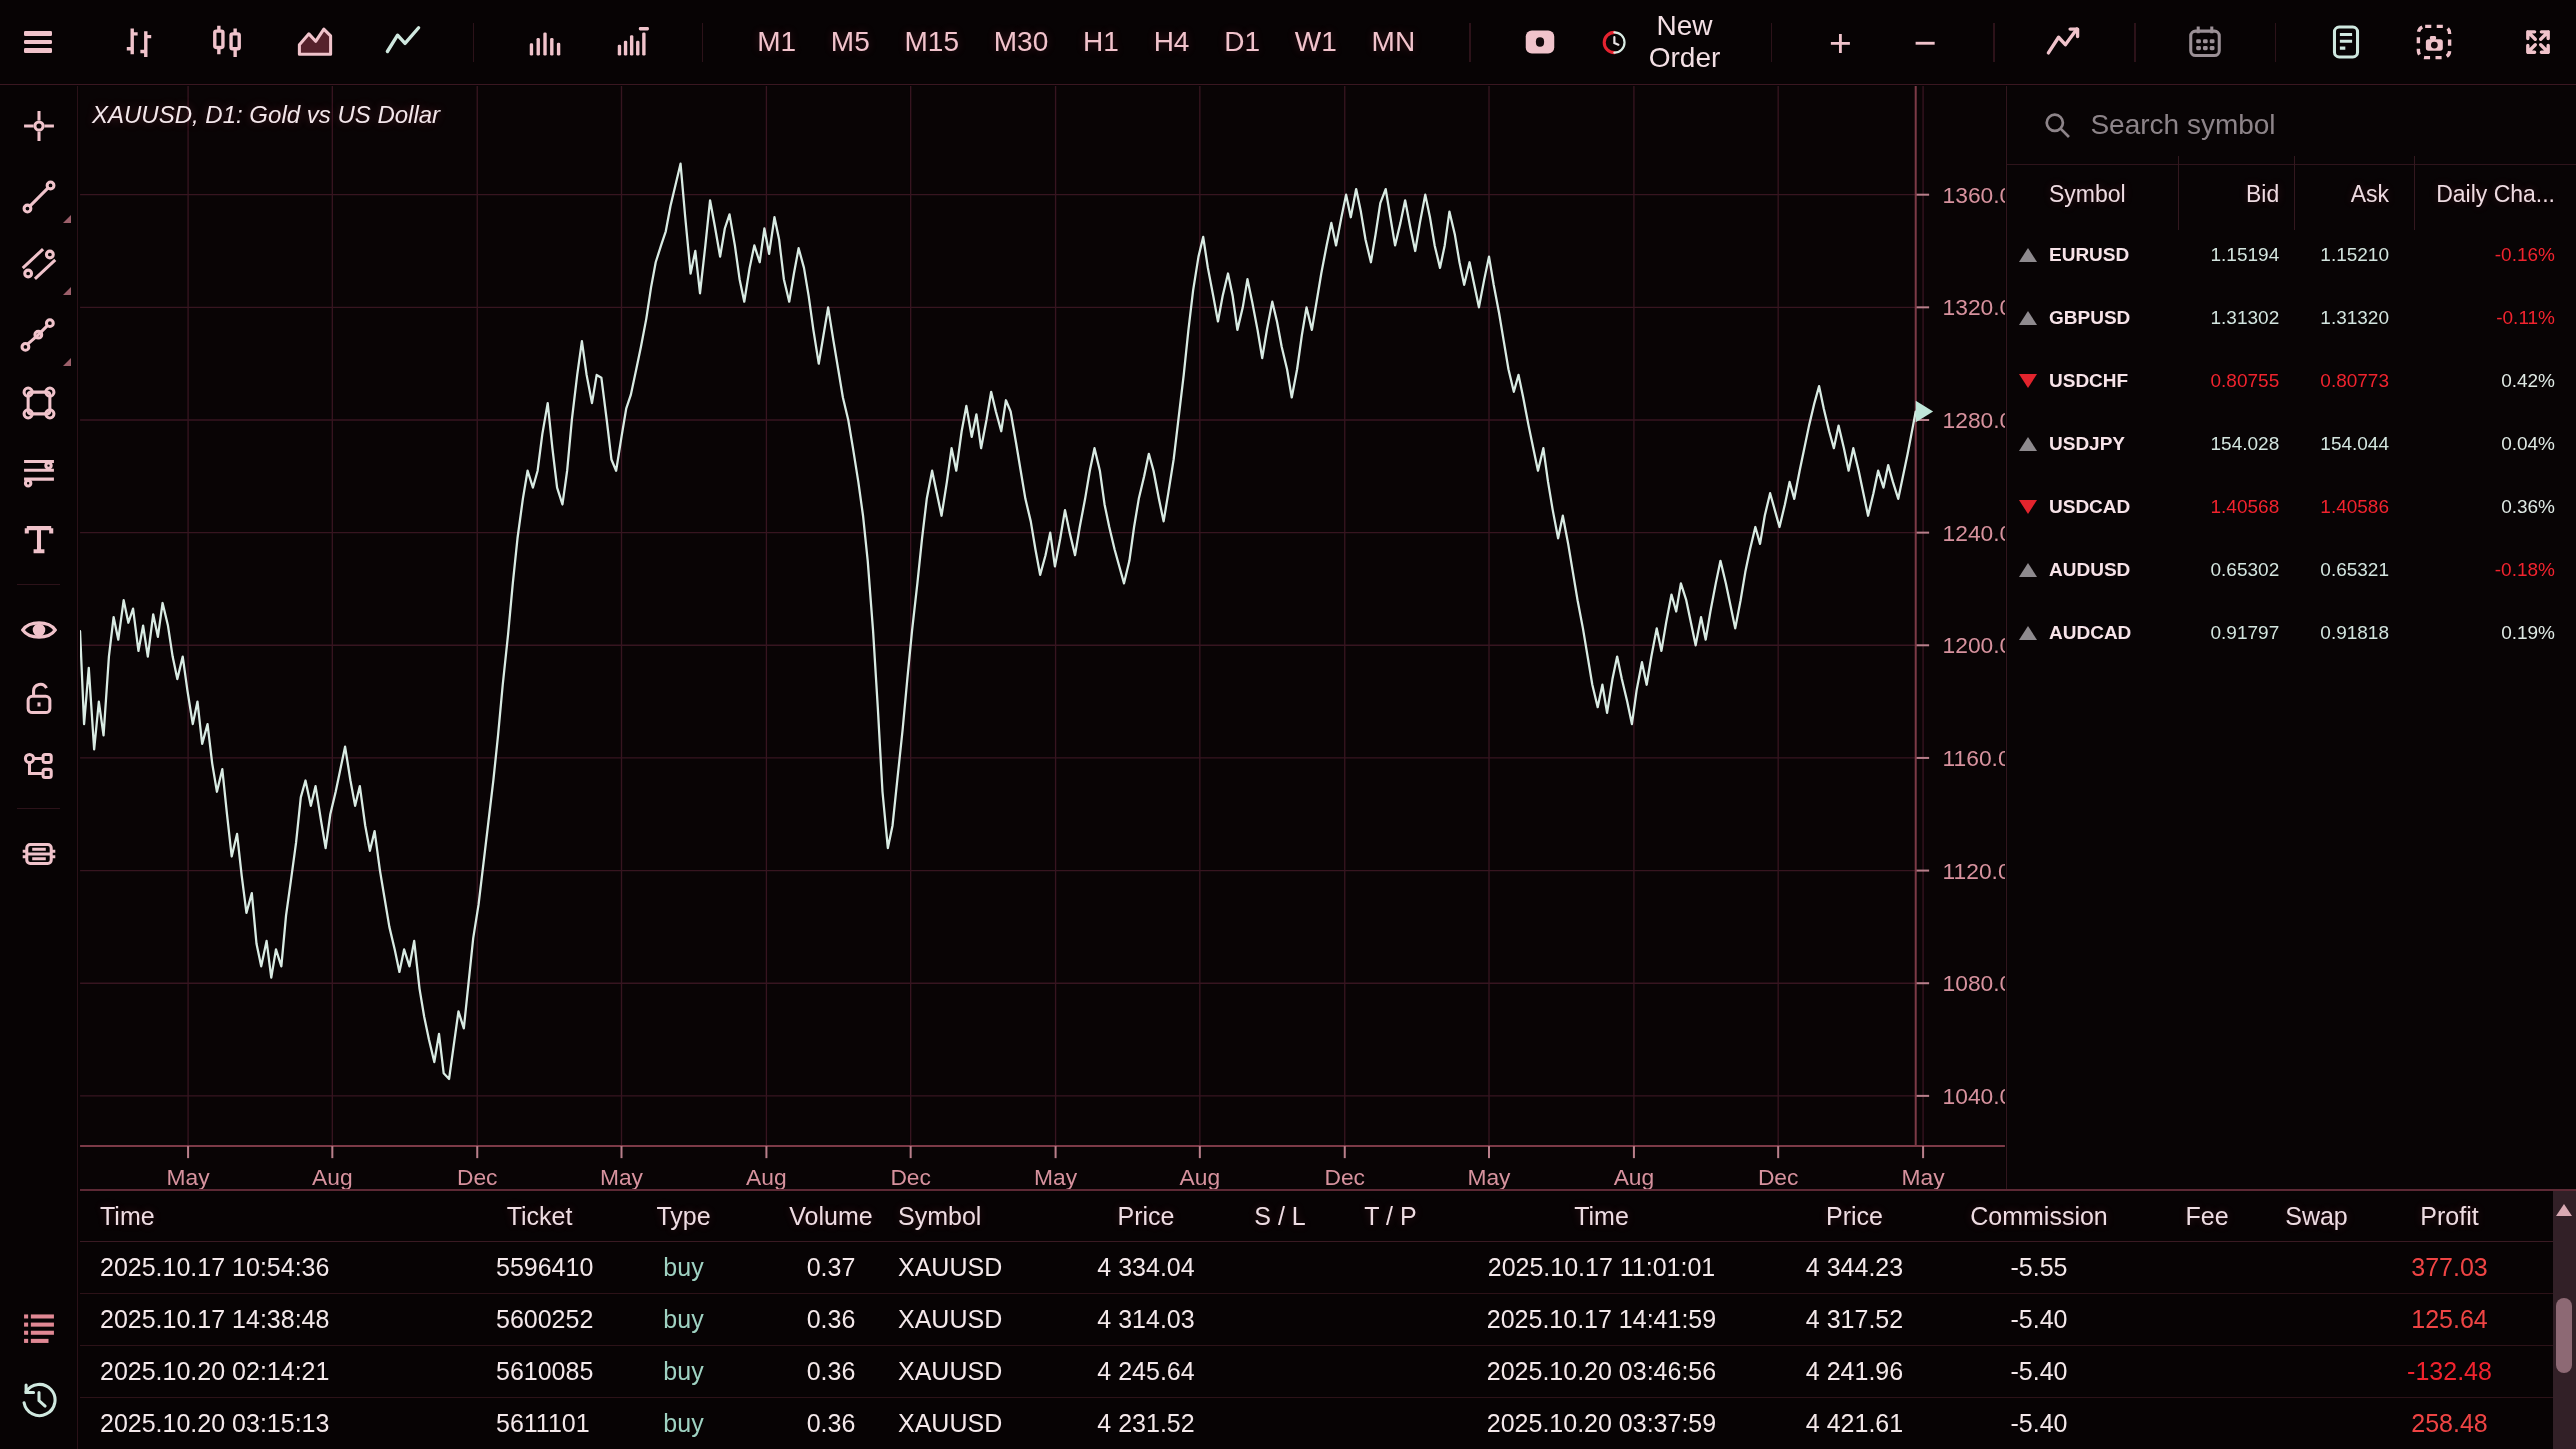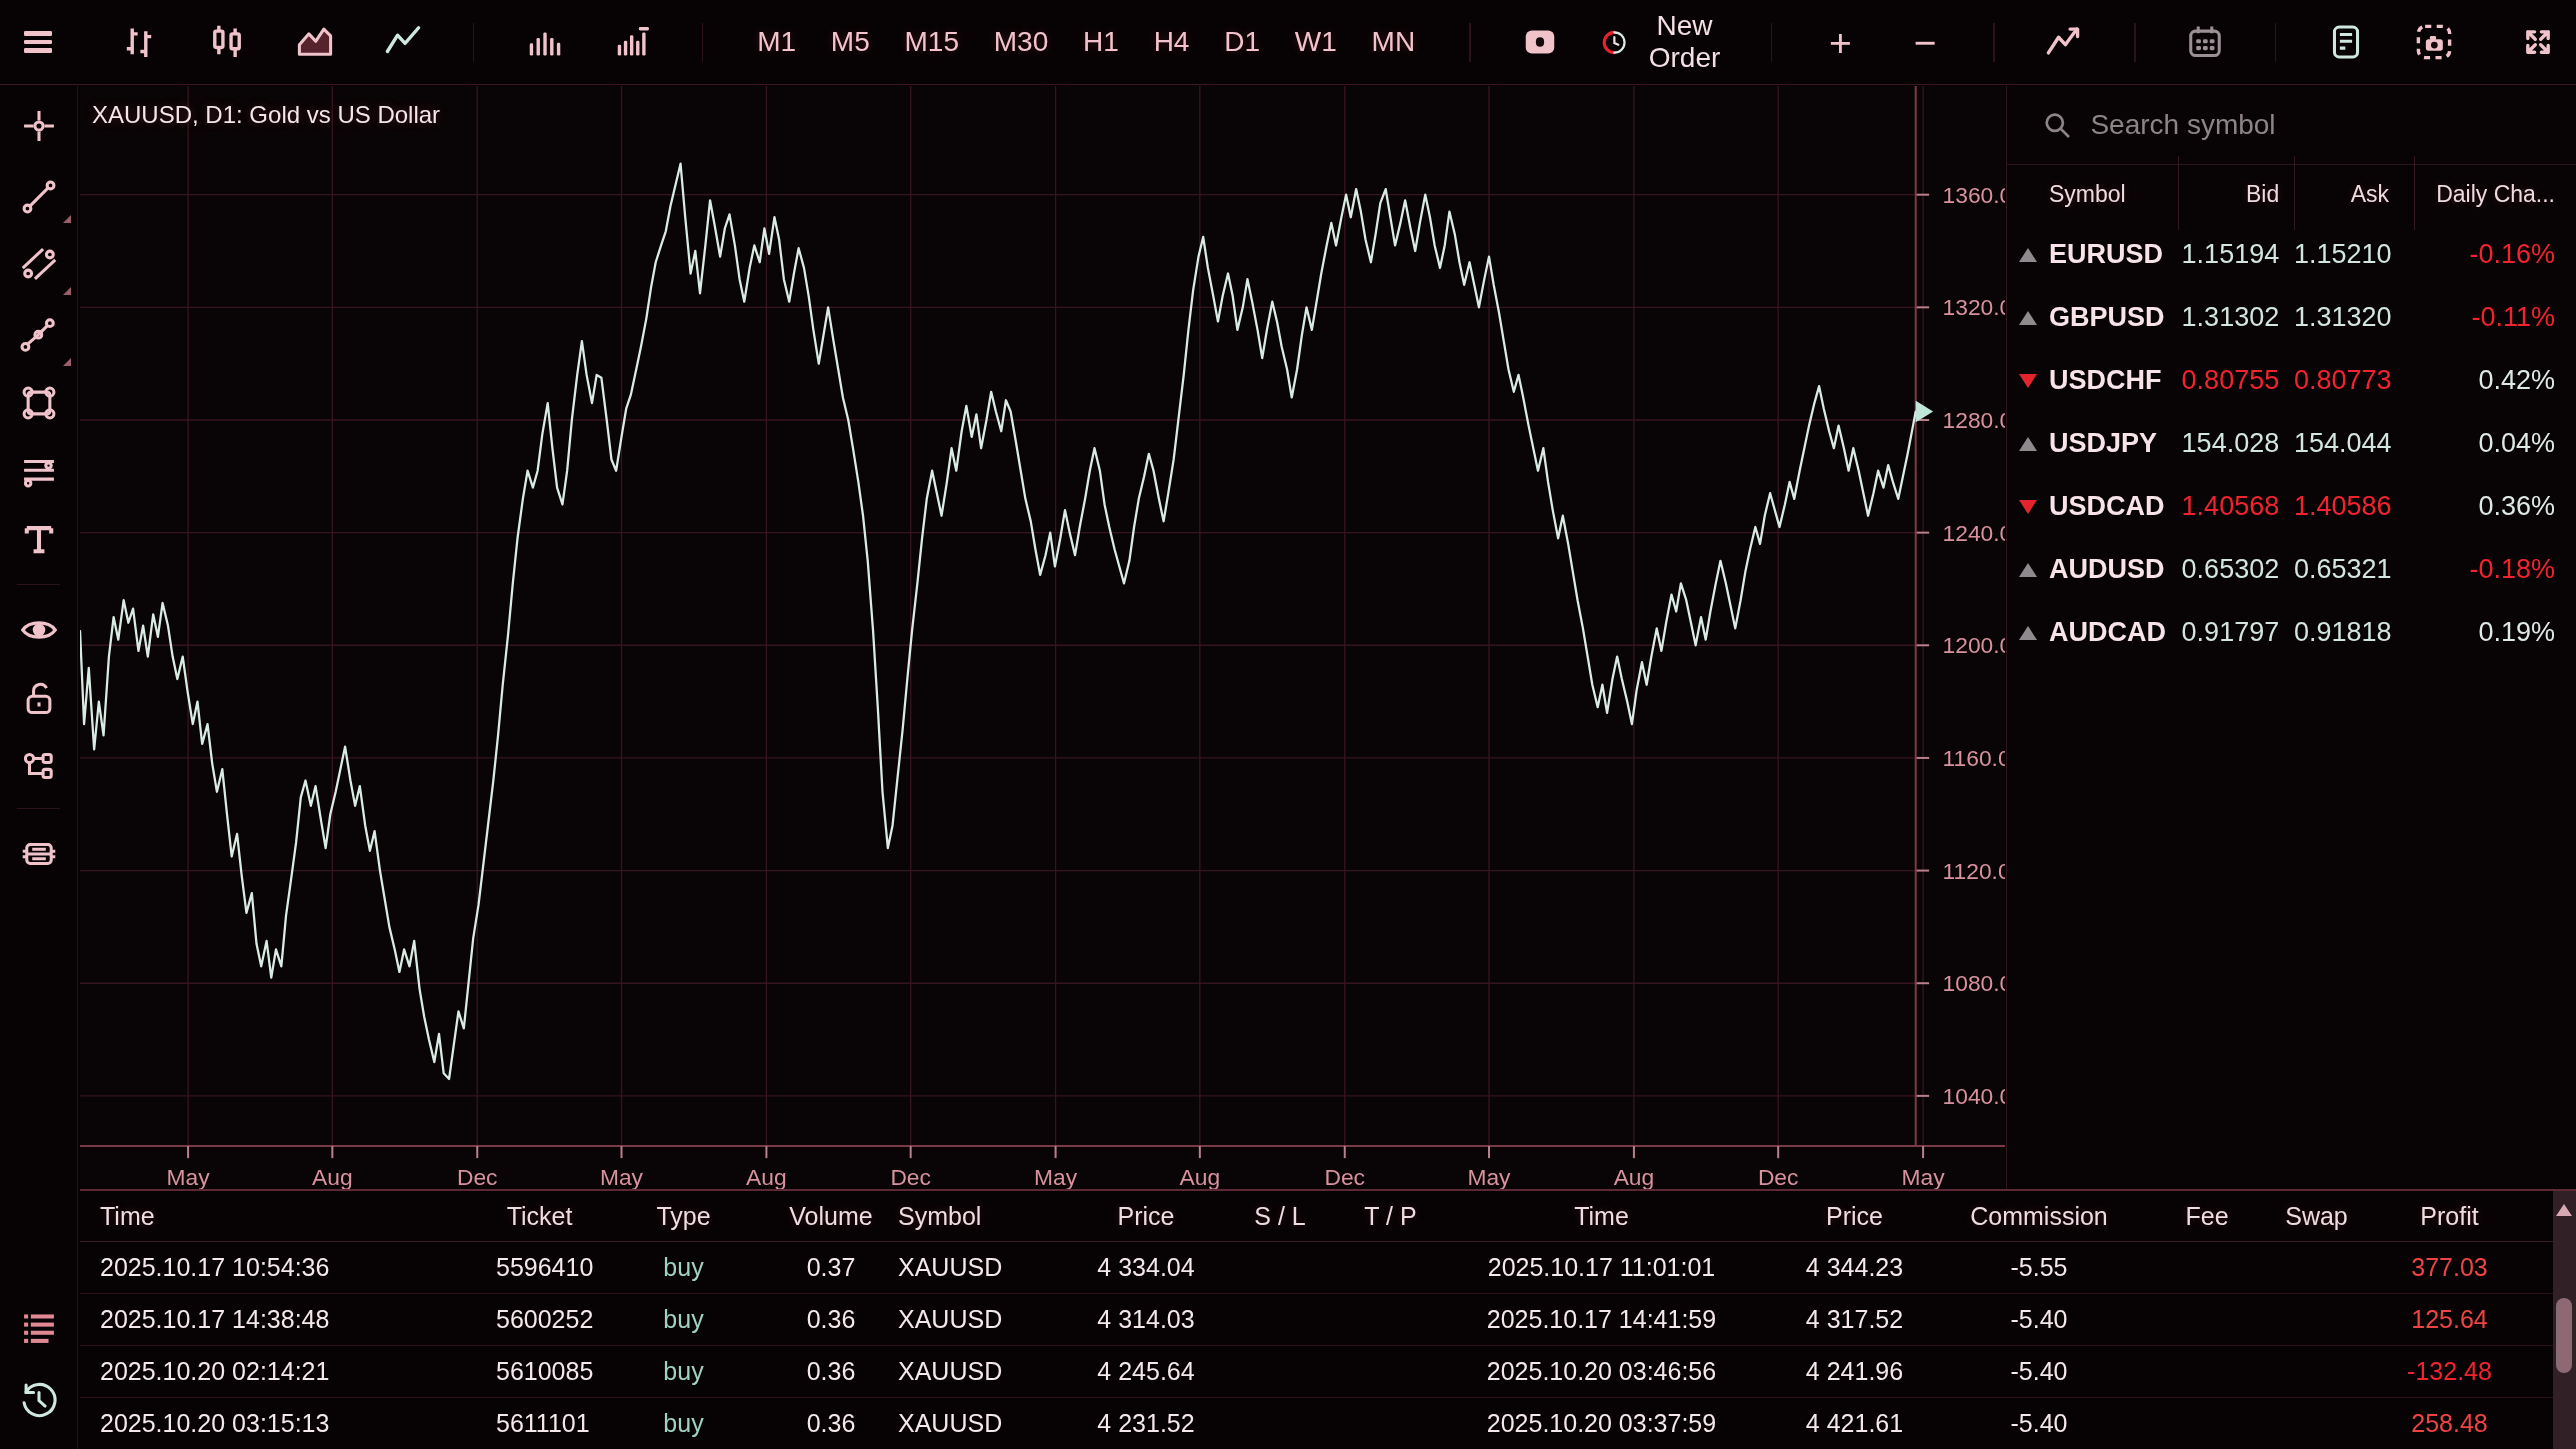--- a/index.html
+++ b/index.html
@@ -30,42 +30,42 @@
              border-right:1.3px solid #2a1118; background:#070304; }
   .side-ic { position:absolute; left:19.5px; width:38px; height:38px; background:none; border:none; cursor:pointer;}
   .side-ic svg { width:38px; height:38px; display:block;}
   .side-sep { position:absolute; left:17.4px; width:43px; height:1.3px; background:#2c1219; }
   .side-tri { position:absolute; left:63px; width:0; height:0;
               border-left:8.7px solid transparent; border-bottom:8.7px solid #9c5f6a; }
 
   
   .chart-wrap { position:absolute; left:80px; top:86px; width:1925px; height:1103px; background:#090405; }
   .chart-title { position:absolute; left:12px; top:14.8px; font-size:24px; color:#f3e6ea; z-index:3;
-                 text-shadow:0 0 9.4px rgba(230,90,115,0.3); }
+                 text-shadow:0 0 9.4px rgba(230,90,115,0.3);font-style:italic; }
   #chart-svg { position:absolute; inset:0; width:1925px; height:1103px; }
   #chart-svg text { font-family:"Liberation Sans",sans-serif; }
 
   
   .mw { position:absolute; left:2006px; top:86px; width:570px; height:1103px;
         border-left:1.3px solid #31161d; background:#080405; }
   .mw-search { height:79px; display:flex; align-items:center; padding-left:35px; border-bottom:1.3px solid #2e141b;}
   .mw-search svg { width:31px; height:31px; margin-right:17.4px; flex:0 0 auto;}
   .mw-search input { background:none; border:none; outline:none; color:#cfc4c9; font-size:28px; width:402px;
                      font-family:"Liberation Sans",sans-serif;}
   .mw-search input::placeholder { color:#8d8489; }
   .mw-head { height:58px; display:grid; grid-template-columns:171px 116px 120px 163px; align-items:center;
              font-size:23px; color:#eedbe1; }
   .mw-head .hc { position:relative; height:100%; display:flex; align-items:center; }
   .mw-head .hc + .hc::before { content:''; position:absolute; left:0; top:-9.4px; bottom:-6.7px; width:1.3px; background:#33181f;}
   .mw-head .h-sym { padding-left:42px; }
   .mw-head .h-r { justify-content:flex-end; }
   .mw-head .hc:nth-child(2){ padding-right:14.8px; } .mw-head .hc:nth-child(3){ padding-right:25px; }
   .mw-head .hc:nth-child(4){ padding-right:22px; }
   .mw-row { height:63px; display:grid; grid-template-columns:171px 116px 120px 163px; align-items:center;
-            font-size:27px; cursor:pointer; }
+            font-size:19px; cursor:pointer; }
   .mw-sym { display:flex; align-items:center; color:#f7e3e8; font-weight:bold; }
   .mw-tri { width:42px; display:flex; justify-content:center; }
   .tri-up { width:0;height:0;border-left:9.4px solid transparent;border-right:9.4px solid transparent;border-bottom:14.8px solid #8e8a8e;}
   .tri-down { width:0;height:0;border-left:9.4px solid transparent;border-right:9.4px solid transparent;border-top:14.8px solid #e2242d;}
   .mw-val { text-align:right; padding-right:14.8px; }
   .mw-ask { padding-right:25px; }
   .mw-chg { text-align:right; padding-right:22px; }
   .val-teal { color:#d3e5df; } .val-red { color:#f1232e; }
   .chg-light { color:#dfe9e4; } .chg-red { color:#f1232e; }
 

